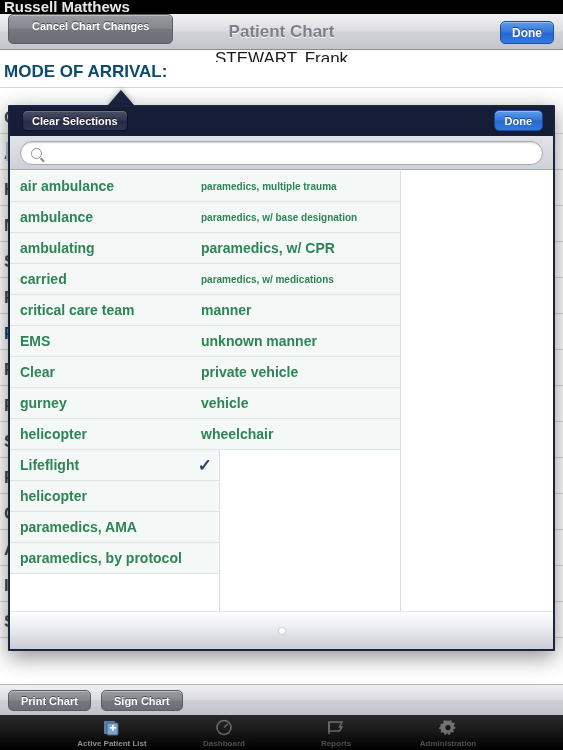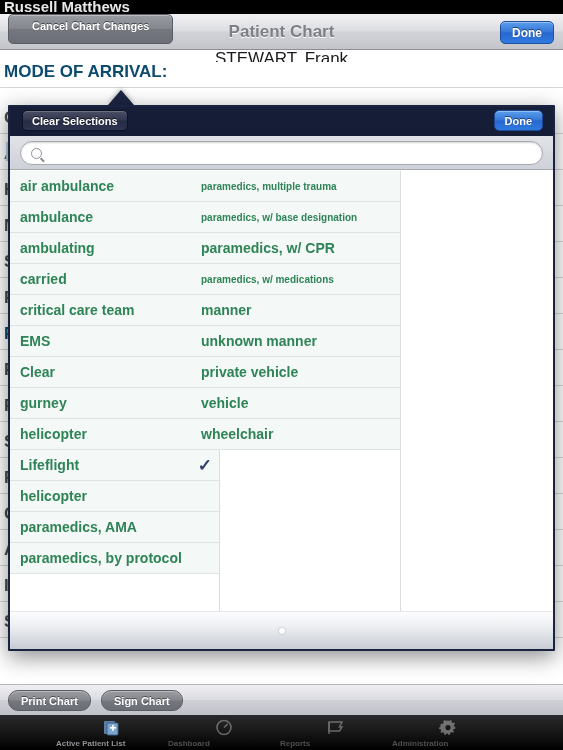--- a/index.html
+++ b/index.html
@@ -186,33 +186,33 @@
   #toolbar{
     position:absolute; left:0; top:684px; width:563px; height:31px;
     background:linear-gradient(to bottom,#f0f0f3 0%,#dbdce1 48%,#cfd0d6 52%,#c0c2c9 100%);
     border-top:1px solid #b6b8bf;
   }
   .tb-btn{
     position:absolute; top:5px; height:21px; padding:0 12px;
     line-height:20px; font-size:11px; font-weight:bold; color:#fff;
     text-shadow:0 -1px 0 rgba(0,0,0,.5);
     background:linear-gradient(to bottom,#9a9ca2 0%,#85878e 48%,#75777f 52%,#6c6e77 100%);
-    border:1px solid #5b5d66; border-radius:10px;
+    border:1px solid #5b5d66; border-radius:5px;
     box-shadow:inset 0 1px 0 rgba(255,255,255,.32);
   }
   #print-chart{ left:8px; }
   #sign-chart{ left:101px; }
 
   
   #tabbar{
     position:absolute; left:0; top:715px; width:563px; height:35px;
     background:linear-gradient(to bottom,#2a2a2a 0%,#141414 55%,#000 100%);
   }
   .tab{
-    position:absolute; top:0; width:112px; height:35px; text-align:left;
+    position:absolute; top:0; width:112px; height:35px; text-align:center;
   }
   .tab .tab-label{
     position:absolute; left:0; bottom:2px; width:112px;
     font-size:8px; font-weight:bold; color:#4e4f52;
   }
   .tab.active .tab-label{ color:#8e9095; }
   .tab .tab-icon{
     position:absolute; left:50%; top:4px; margin-left:-9px;
     width:18px; height:17px; opacity:.45;
   }

